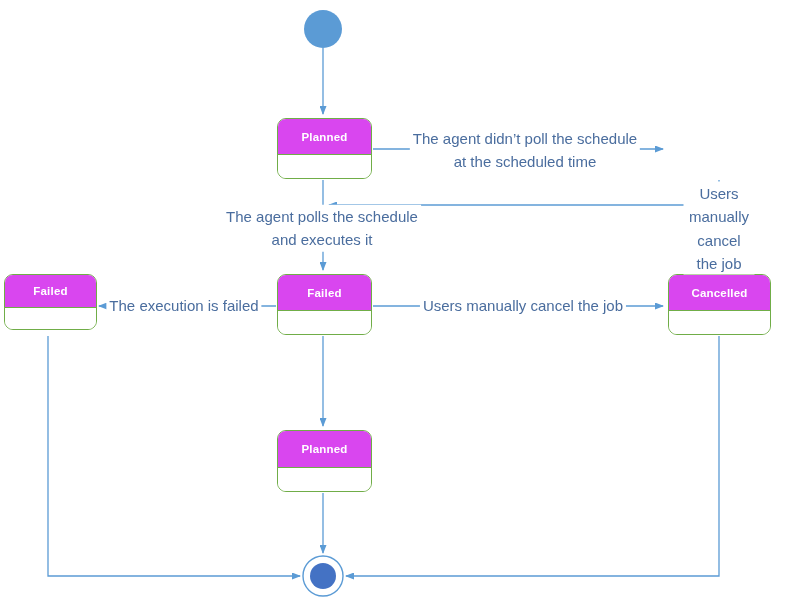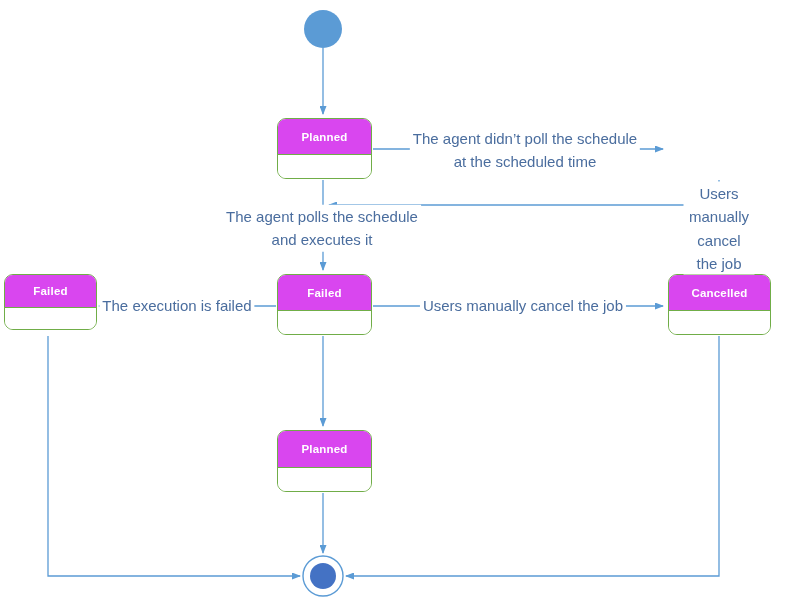--- a/index.html
+++ b/index.html
@@ -131,18 +131,18 @@
   </div>
 
   <div class="edge-label" style="left:525px; top:150px;">The agent didn’t poll the schedule
 at the scheduled time</div>
 
   <div class="edge-label" style="left:322px; top:228px;">The agent polls the schedule
 and executes it</div>
 
   <div class="edge-label" style="left:719px; top:228px;">Users manually cancel the job</div>
 
-  <div class="edge-label" style="left:177px; top:306px;">The execution is failed</div>
+  <div class="edge-label" style="left:184px; top:306px;">The execution is failed</div>
 
   <div class="edge-label" style="left:523px; top:306px;">Users manually cancel the job</div>
 
 
 </div>
 
 </body></html>

